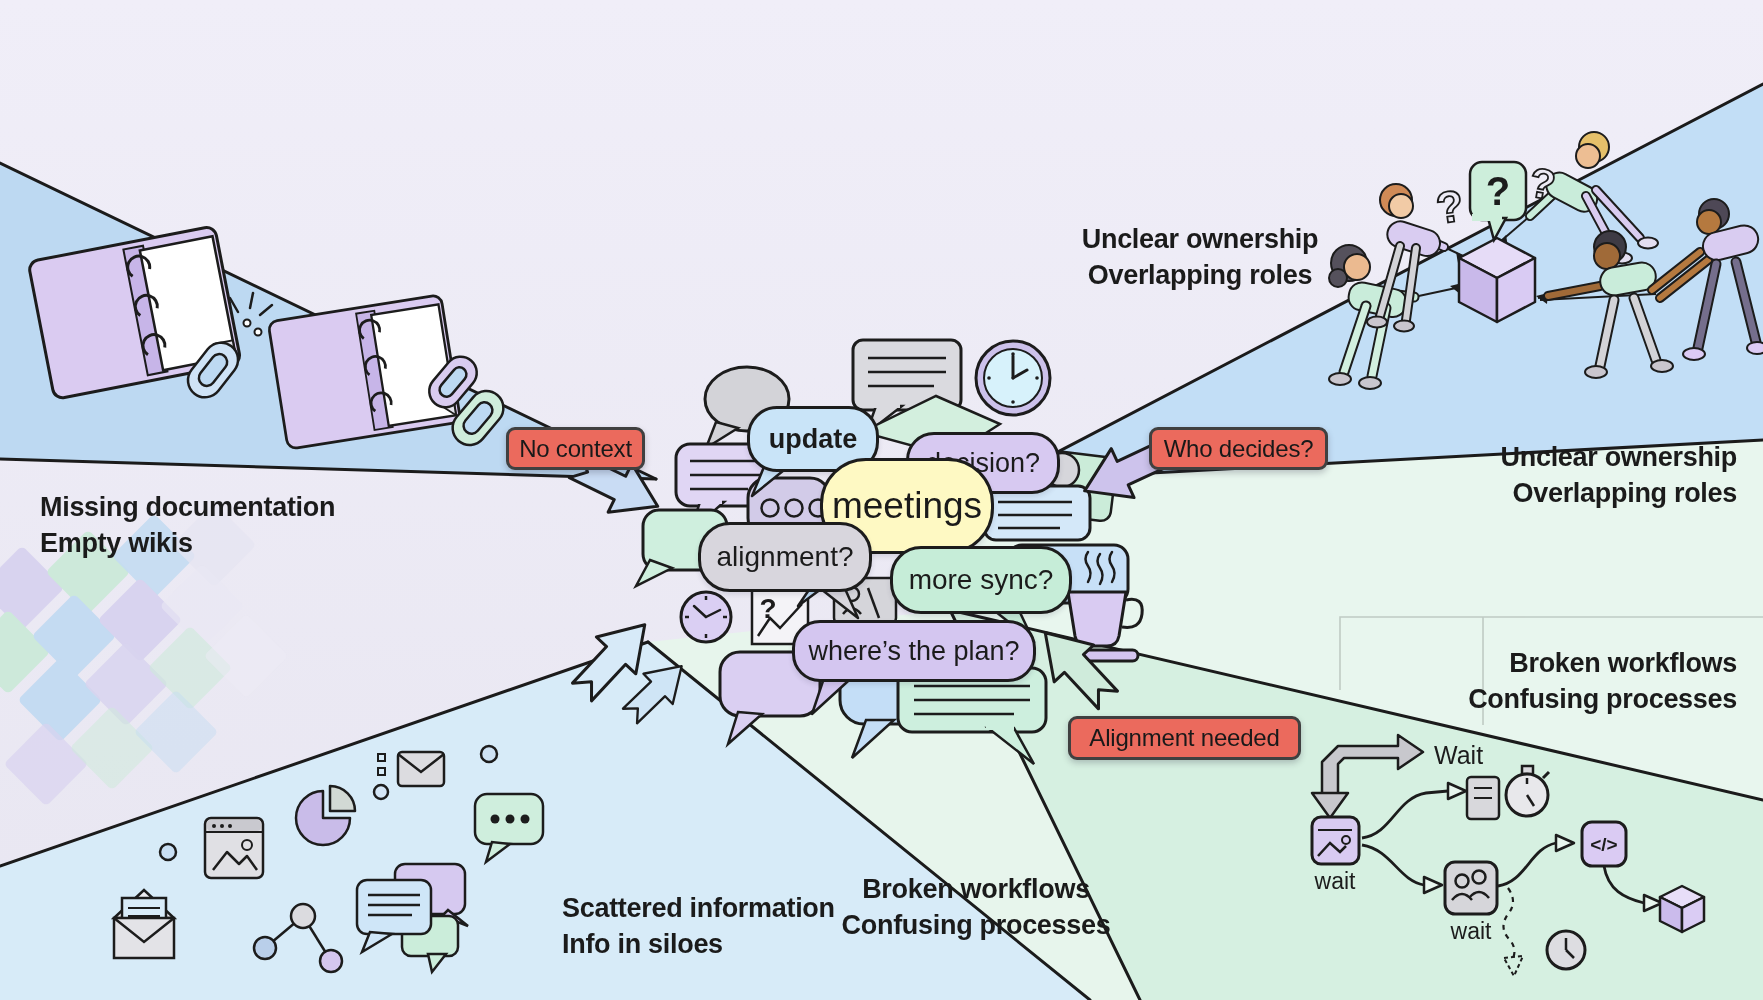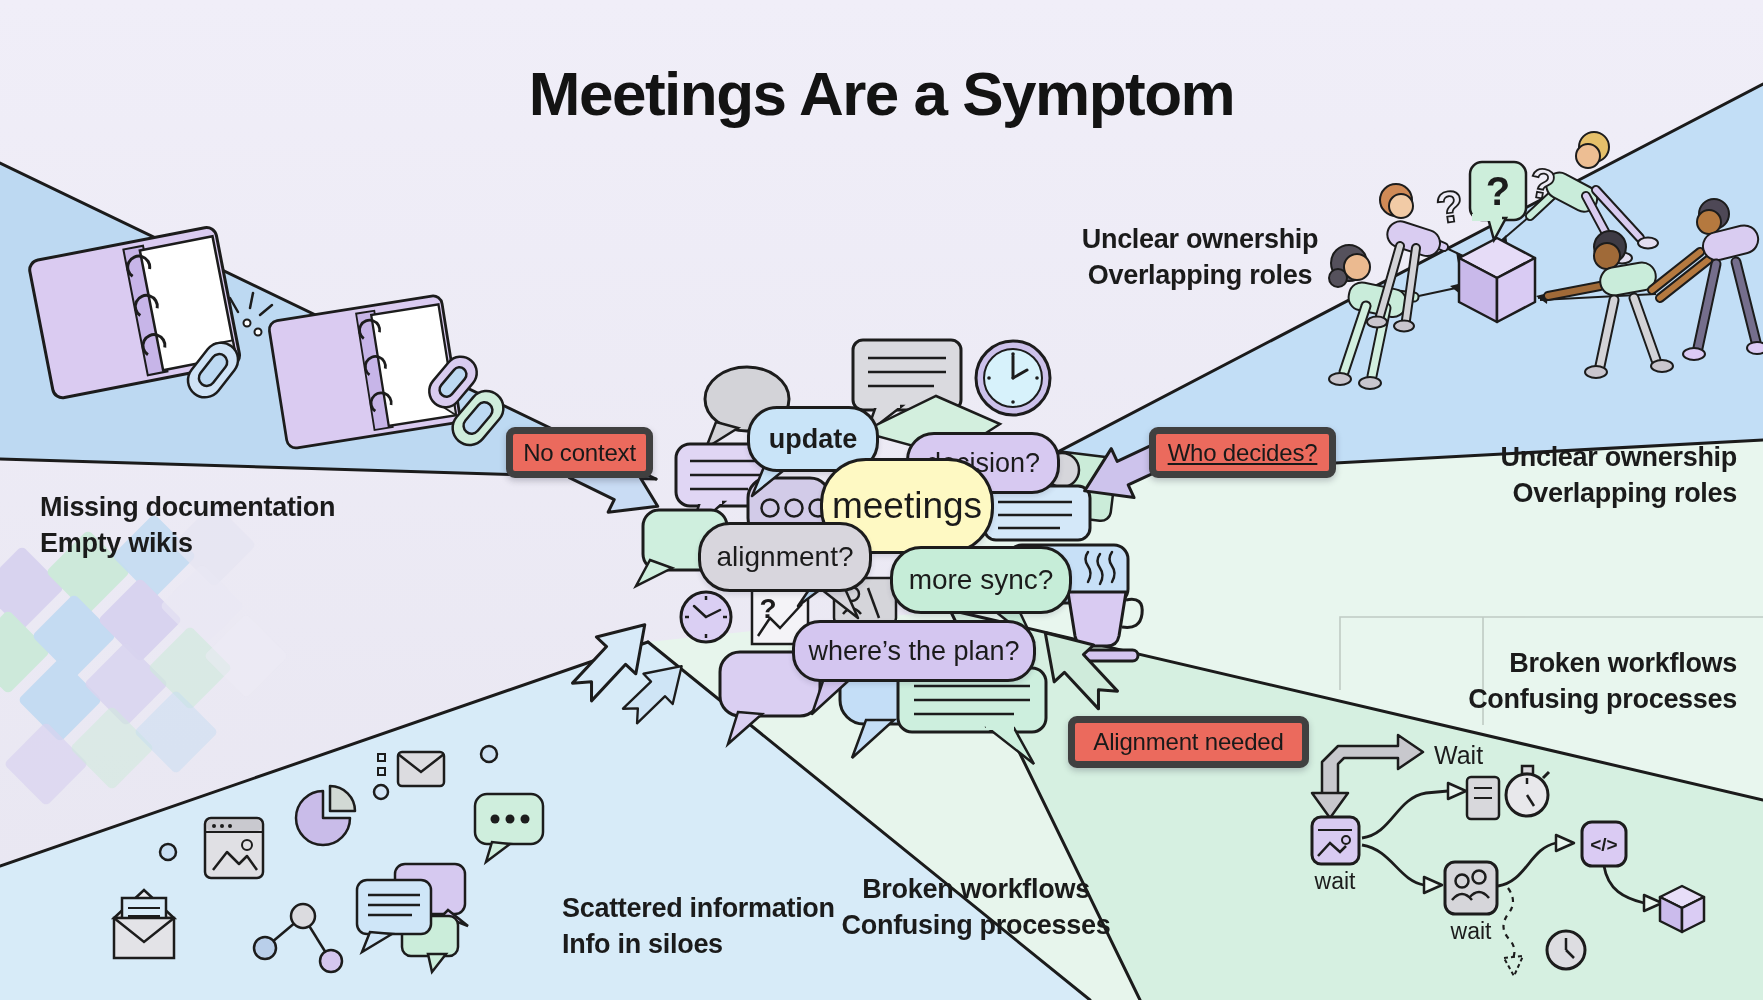--- a/index.html
+++ b/index.html
@@ -7,21 +7,21 @@
     font-family:"Liberation Sans","DejaVu Sans",sans-serif;color:#1b1b1b;}
   .scene{position:absolute;inset:0;width:1763px;height:1000px;z-index:1;}
   .title{position:absolute;left:0;right:0;top:58px;margin:0;text-align:center;
     font-size:62px;font-weight:bold;letter-spacing:-1.5px;color:#131313;z-index:3;}
   .label{position:absolute;font-size:27px;line-height:1.32;letter-spacing:-0.3px;
     color:#1b1b1b;white-space:pre-line;z-index:3;font-weight:bold;}
   .bubble{position:absolute;display:flex;align-items:center;justify-content:center;
     border:3px solid #1c1c1c;color:#1b1b1b;z-index:2;
     box-shadow:0 3px 5px rgba(40,40,70,.12);white-space:nowrap;}
   .badge{position:absolute;display:flex;align-items:center;justify-content:center;
-    border:7px solid #404040;border-radius:9px;background:#EB6A5D;color:#191919;
+    border:3px solid #404040;border-radius:9px;background:#EB6A5D;color:#191919;
     font-size:24px;letter-spacing:-0.2px;z-index:4;box-shadow:0 3px 6px rgba(40,40,60,.25);
     white-space:nowrap;}
   svg text{font-family:"Liberation Sans","DejaVu Sans",sans-serif;}
 </style>
 </head>
 <body>
 
 <div class="canvas">
 
 <svg class="scene" viewBox="0 0 1763 1000">
@@ -474,21 +474,20 @@
         </g>
     <g transform="translate(630,716) rotate(-44) scale(0.78)">
           <path d="M0,-13 L50,-13 L50,-27 L92,0 L50,27 L50,13 L0,13 L14,0 Z" fill="#CFE5F6"></path>
         </g>
     <g transform="translate(1108,700) rotate(-133)">
           <path d="M0,-13 L50,-13 L50,-27 L92,0 L50,27 L50,13 L0,13 L14,0 Z" fill="#CFEBDB"></path>
         </g>
   </g>
 </svg>
 
-<h1 class="title">Meetings Are a Symptom</h1>
 
 <div class="label" style="left:1010px;top:222px;width:380px;text-align:center;">Unclear ownership
 Overlapping roles</div>
 <div class="label" style="left:40px;top:490px;text-align:left;">Missing documentation
 Empty wikis</div>
 <div class="label" style="right:26px;top:440px;text-align:right;">Unclear ownership
 Overlapping roles</div>
 <div class="label" style="right:26px;top:646px;text-align:right;">Broken workflows
 Confusing processes</div>
 <div class="label" style="left:562px;top:872px;text-align:left;margin-top:19px;">Scattered information
@@ -497,16 +496,16 @@
 Confusing processes</div>
 
 <div class="bubble" style="left:747px;top:406px;width:126px;height:60px;border-radius:30px;background:#C9E4F8;font-size:27px;font-weight:bold;">update</div>
 <div class="bubble" style="left:906px;top:432px;width:148px;height:56px;border-radius:28px;background:#D7C9F1;font-size:27px;">decision?</div>
 <div class="bubble" style="left:820px;top:458px;width:168px;height:90px;border-radius:46px;background:#fef9c3;font-size:37px;">meetings</div>
 <div class="bubble" style="left:698px;top:522px;width:168px;height:64px;border-radius:32px;background:#D8D6DD;font-size:28px;">alignment?</div>
 <div class="bubble" style="left:890px;top:546px;width:176px;height:62px;border-radius:31px;background:#C6EDD8;font-size:28px;">more sync?</div>
 <div class="bubble" style="left:792px;top:620px;width:238px;height:56px;border-radius:28px;background:#D4C6F0;font-size:27px;">where’s the plan?</div>
 
 <div class="badge" style="left:506px;top:427px;width:133px;height:37px;">No context</div>
-<div class="badge" style="left:1149px;top:427px;width:173px;height:37px;text-decoration:underline;">Who decides?</div>
+<div class="badge" style="left:1149px;top:427px;width:173px;height:37px;">Who decides?</div>
 <div class="badge" style="left:1068px;top:716px;width:227px;height:38px;">Alignment needed</div>
 
 </div>
 
 </body></html>

